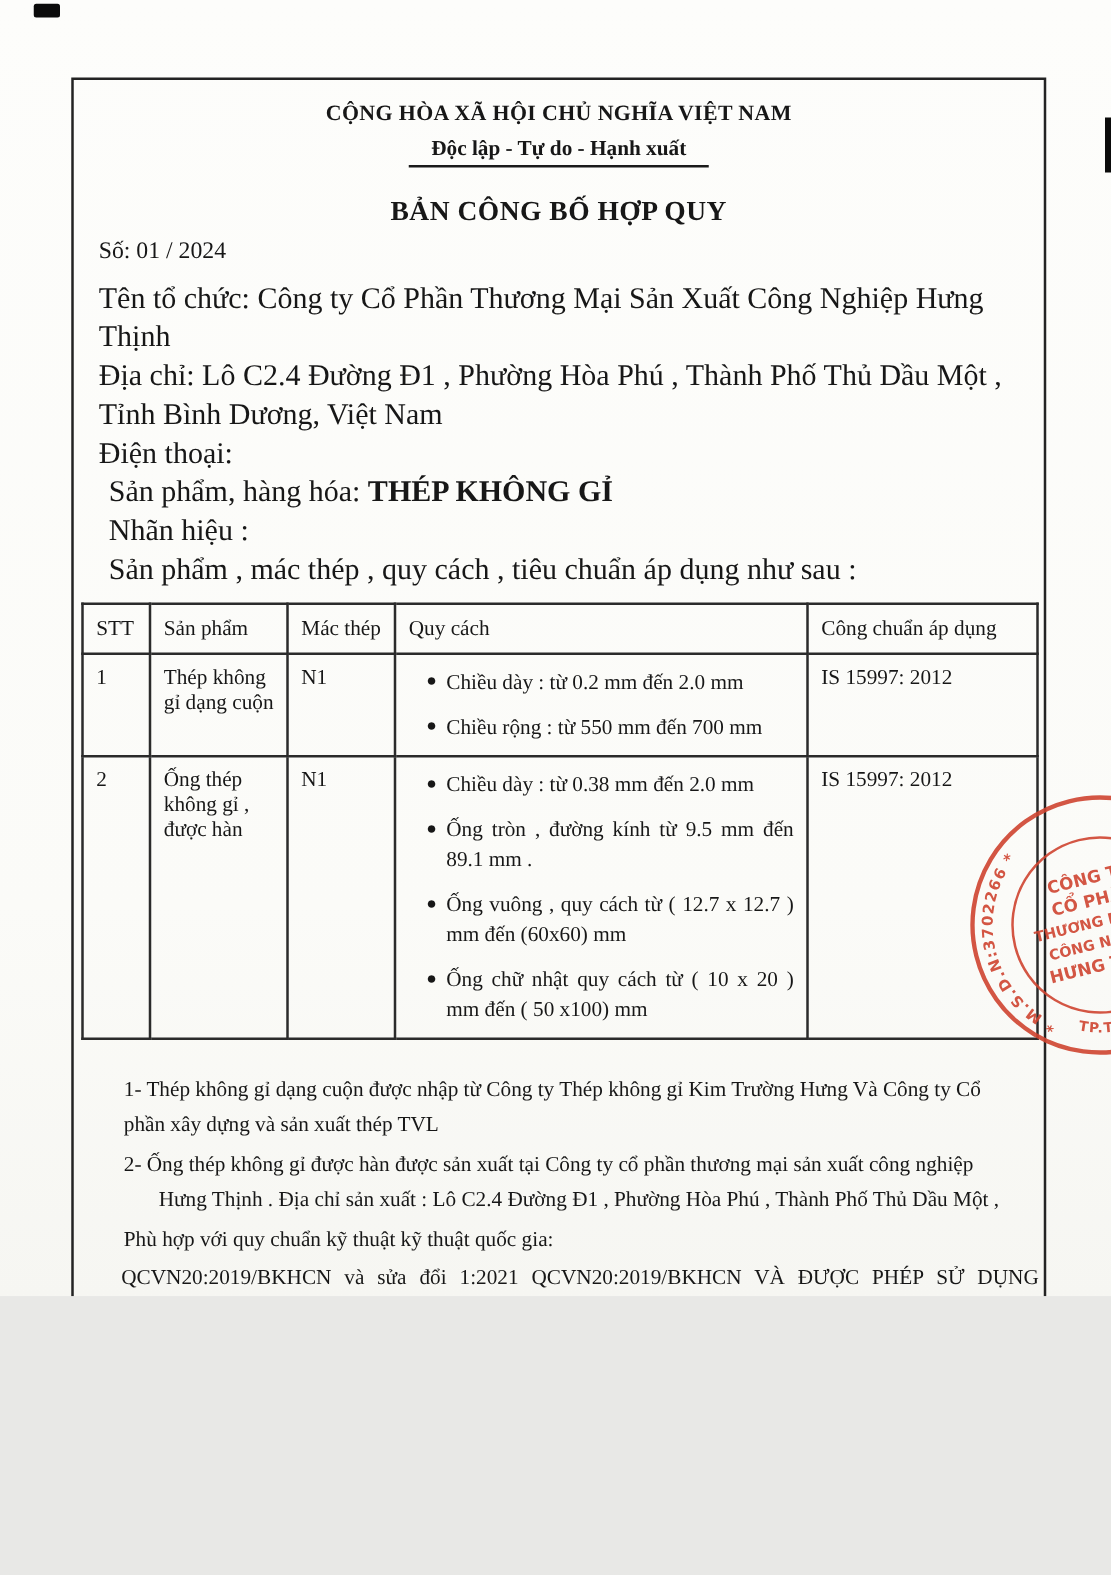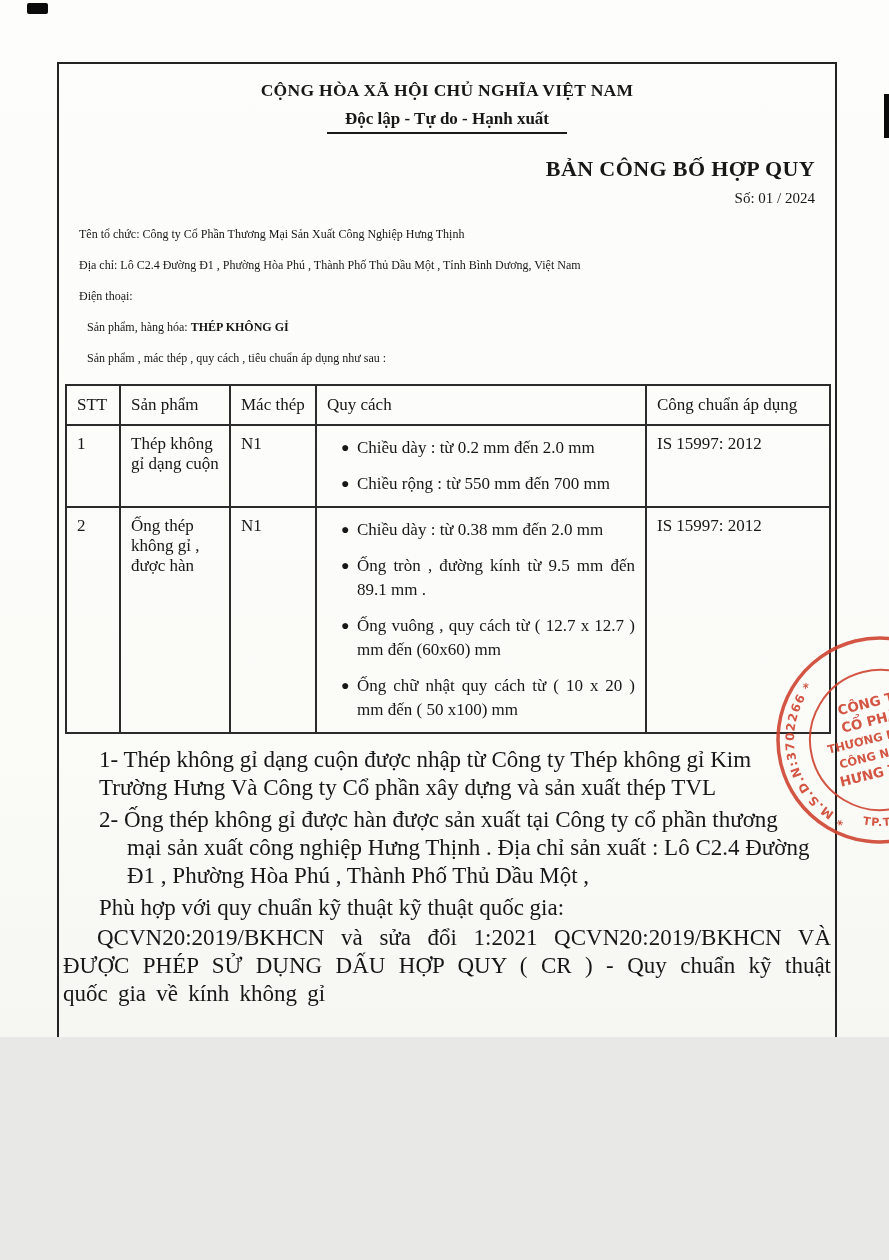--- a/index.html
+++ b/index.html
@@ -14,43 +14,43 @@
   .frame{
     position:absolute;left:57px;top:62px;width:780px;height:1230px;
     border:2px solid #232323;box-sizing:border-box;
   }
   .content{padding:12px 20px 0;}
 
   
   .nat{text-align:center;font-weight:bold;font-size:17.5px;letter-spacing:.3px;margin:4px 0 8px;}
   .motto-wrap{text-align:center;}
   .motto{display:inline-block;font-weight:bold;font-size:17px;padding:0 18px 3px;border-bottom:2px solid #1a1a1a;}
-  .doc-title{text-align:right;font-weight:bold;font-size:22px;letter-spacing:.4px;margin-top:22px;}
-  .doc-no{text-align:right;font-size:15px;margin-top:8px;}
+  .doc-title{text-align:center;font-weight:bold;font-size:22px;letter-spacing:.4px;margin-top:22px;}
+  .doc-no{text-align:left;font-size:19px;margin-top:8px;}
 
   
-  .body-block{margin-top:12px;font-size:12px;line-height:31px;}
+  .body-block{margin-top:12px;font-size:24px;line-height:31px;}
   .body-block p{margin:0;}
   .indent1{padding-left:8px;}
   .bold{font-weight:bold;}
 
   
   table.spec{border-collapse:collapse;table-layout:fixed;width:764px;margin:10px 0 0 -14px;font-size:17px;}
   .spec th,.spec td{border:2px solid #2b2b2b;padding:8px 10px;vertical-align:top;text-align:left;font-weight:normal;box-sizing:border-box;}
   .spec th{vertical-align:middle;height:40px;}
   .c-stt{text-align:center;}
   .c-mt{text-align:center;}
   .c-sp{text-align:justify;}
   .bullet{display:flex;margin:2px 0 12px;line-height:24px;}
   .bullet:last-child{margin-bottom:2px;}
   .dot{flex:0 0 30px;padding-left:14px;box-sizing:border-box;font-size:14px;}
   .bullet .bt{flex:1;text-align:justify;}
 
   
-  .notes{margin-top:12px;font-size:23px;line-height:28px;}
+  .notes{margin-top:26px;font-size:17px;line-height:28px;}
   .note{padding-left:20px;margin:0 0 4px;}
   .note.hanging{padding-left:48px;text-indent:-28px;}
   .province{padding-left:20px;margin:0;}
   .conform{padding-left:20px;margin:2px 0 0;}
   .final{margin:2px -16px 0;text-align:justify;text-indent:34px;word-spacing:4.5px;line-height:28px;}
 
   
   .stamp{position:absolute;left:768px;top:628px;width:224px;height:224px;
     transform:rotate(-14deg);opacity:.9;z-index:4;pointer-events:none;}
   .stamp text{font-family:"DejaVu Sans","Liberation Sans",sans-serif;font-weight:bold;}
@@ -77,20 +77,21 @@
       </div>
 
       <div class="doc-title">BẢN CÔNG BỐ HỢP QUY</div>
       <div class="doc-no">Số: 01 / 2024</div>
 
       <div class="body-block">
         <p>Tên tổ chức: Công ty Cổ Phần Thương Mại Sản Xuất Công Nghiệp Hưng Thịnh</p>
         <p>Địa chỉ: Lô C2.4 Đường Đ1 , Phường Hòa Phú , Thành Phố Thủ Dầu Một , Tỉnh Bình Dương, Việt Nam</p>
         <p>Điện thoại:</p>
         <p class="indent1"><span>Sản phẩm, hàng hóa: </span><span class="bold">THÉP KHÔNG GỈ</span></p>
+        <p class="indent1">Nhãn hiệu :</p>
         <p class="indent1">Sản phẩm , mác thép , quy cách , tiêu chuẩn áp dụng như sau :</p>
       </div>
 
       <table class="spec">
         <colgroup>
           <col style="width:54px">
             <col style="width:110px">
             <col style="width:86px">
             <col style="width:330px">
             <col style="width:184px">

